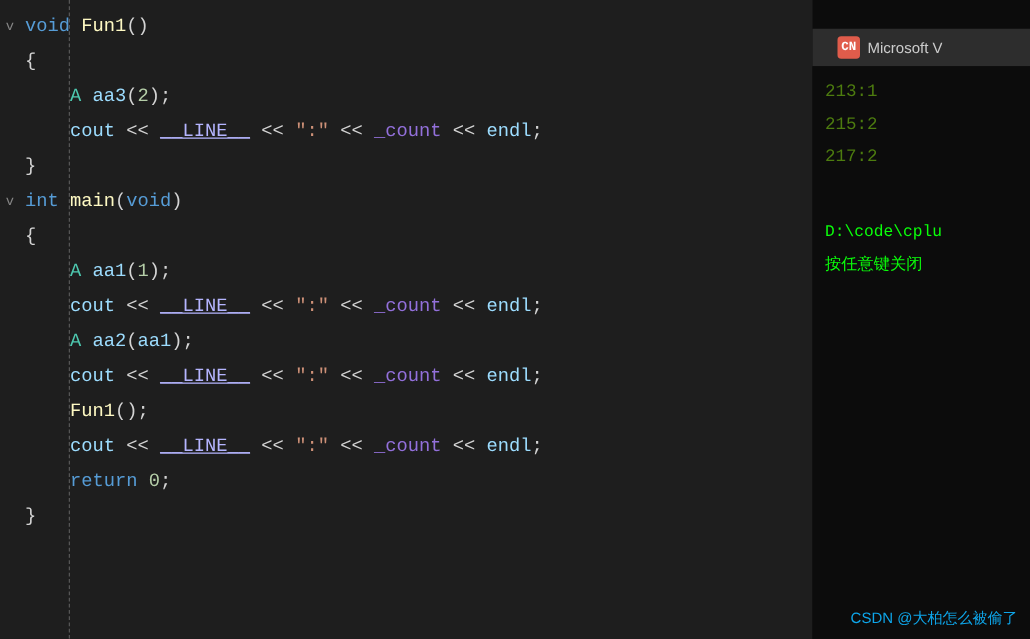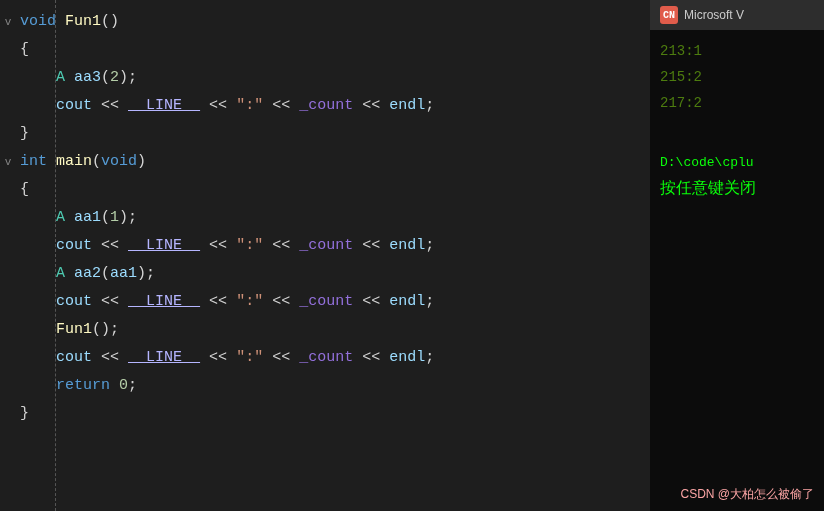--- a/index.html
+++ b/index.html
@@ -81,22 +81,23 @@
       background: #0c0c0c;
       display: flex;
       flex-direction: column;
     }
 
     .terminal-titlebar {
       display: flex;
       align-items: center;
       background: #2d2d2d;
       height: 30px;
-      padding: 0 10px;
+      padding: 0 20px;
       gap: 6px;
+      margin-top: 23px;
     }
 
     .terminal-icon {
       width: 18px;
       height: 18px;
       background: #e05c4b;
       border-radius: 3px;
       display: flex;
       align-items: center;
       justify-content: center;
@@ -129,29 +130,29 @@
     }
 
     .terminal-line.path {
       color: #0aff0a;
       font-size: 13px;
       margin-top: 24px;
     }
 
     .terminal-line.chinese {
       color: #0aff0a;
-      font-size: 16px;
+      font-size: 13px;
     }
 
     
     .watermark {
       position: absolute;
       bottom: 8px;
       right: 10px;
-      color: #fca5a5;
+      color: #0ea5e9;
       font-size: 12px;
       font-family: 'Segoe UI', Arial, sans-serif;
       pointer-events: none;
     }
   </style>
 </head>
 <body>
 
 <div class="code-editor">
   <div class="dashed-line"></div>

